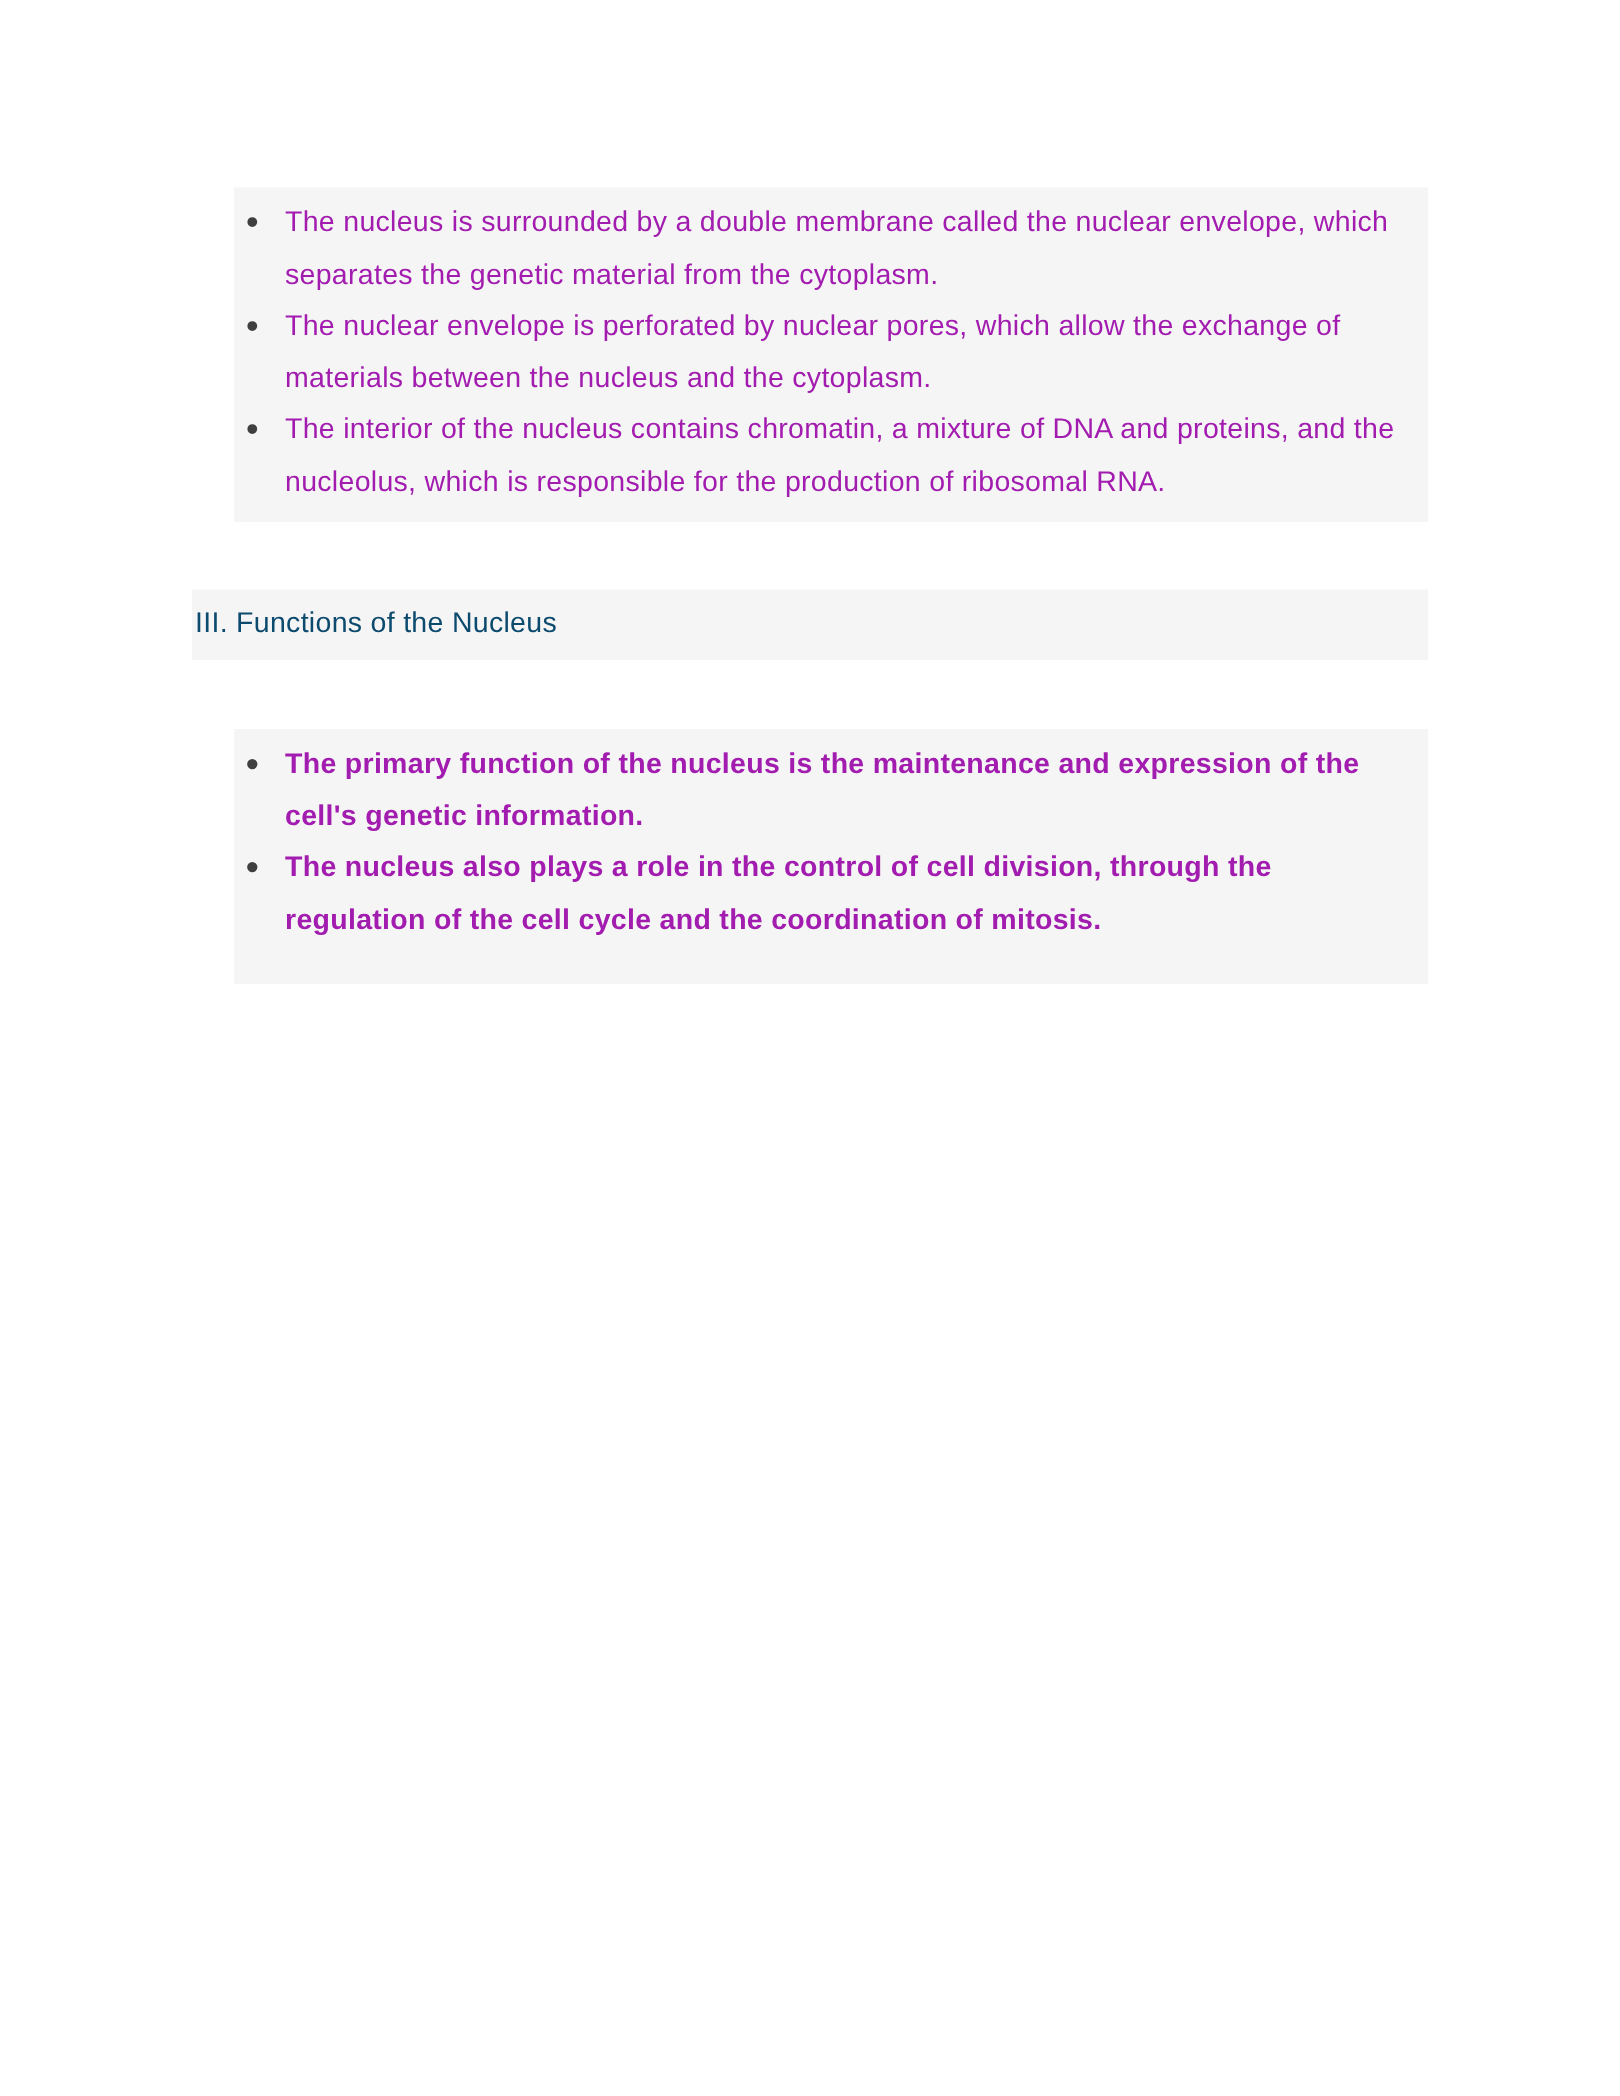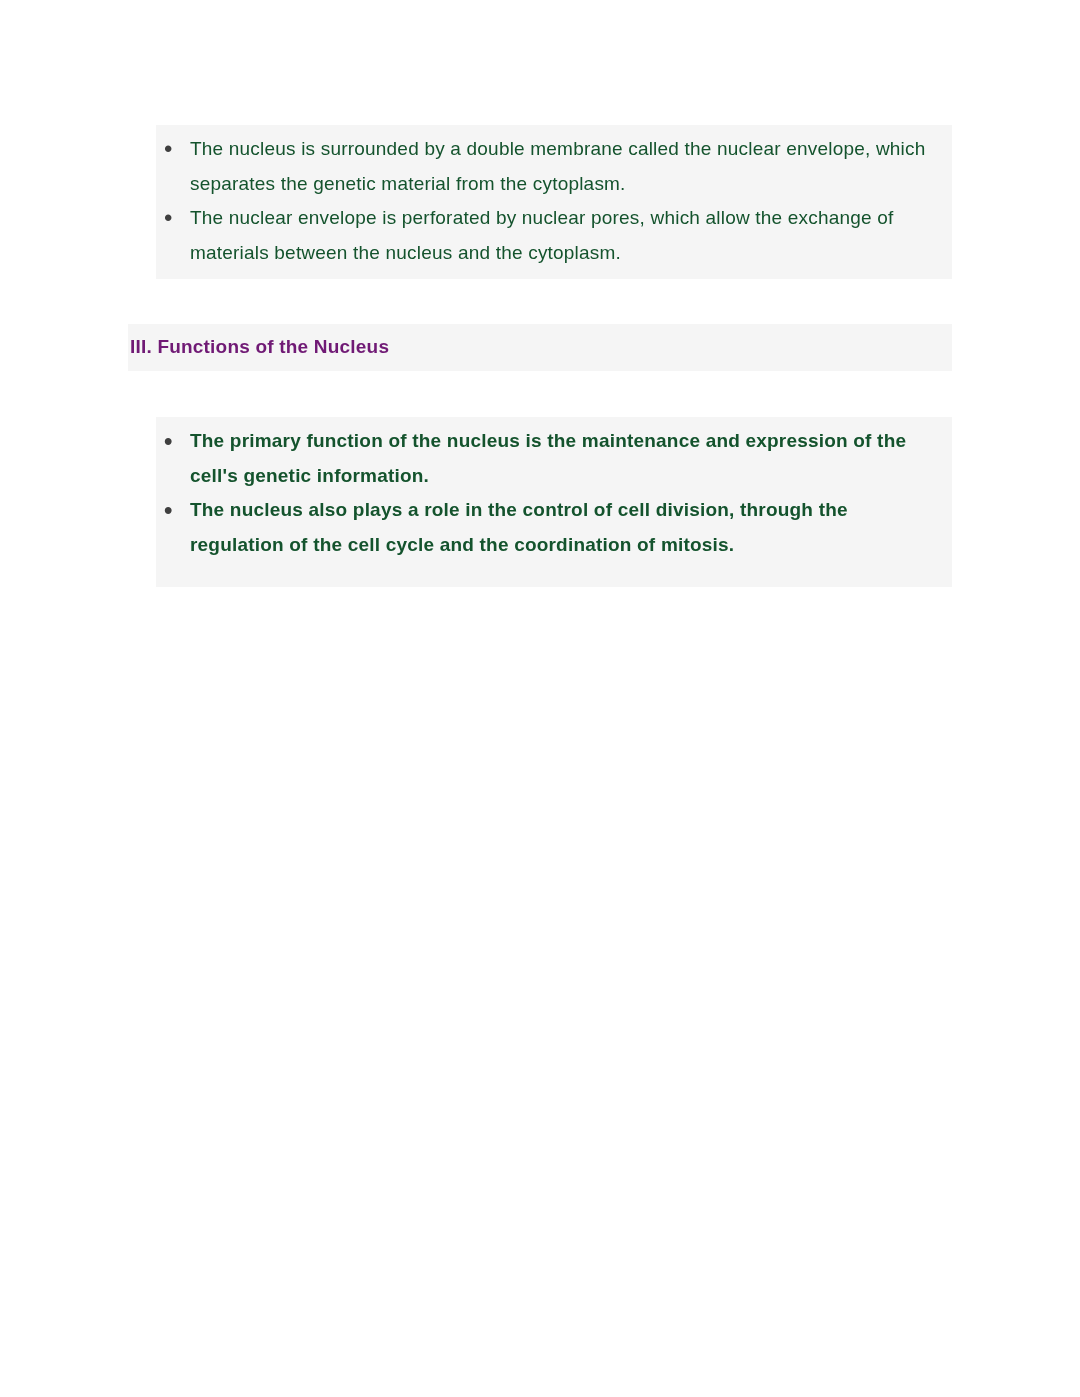--- a/index.html
+++ b/index.html
@@ -22,54 +22,55 @@
   }
   .bullet-block ul {
     list-style: none;
   }
   .bullet-block li {
     position: relative;
     padding-left: 34px;
     font-size: 19px;
     line-height: 34.5px;
     letter-spacing: 0.2px;
-    color: #14532d;
+    color: #a21caf;
   }
   .bullet-block li::before {
     content: "\2022";
     position: absolute;
     left: 8px;
     top: 0;
     font-size: 24px;
     line-height: 34.5px;
     color: #3f3f3f;
   }
   .section-heading {
     background: #f5f5f5;
     margin-top: 45px;
     padding: 12px 4px 13px 2px;
     font-size: 19px;
-    font-weight: 700;
+    font-weight: 400;
     letter-spacing: 0.2px;
-    color: #701a75;
+    color: #0c4a6e;
   }
   .section-heading + .bullet-block {
     margin-top: 46px;
     font-weight: bold;
   }
 </style>
 </head>
 <body>
 
 <div class="page">
 
   <div class="bullet-block">
     <ul>
       <li>The nucleus is surrounded by a double membrane called the nuclear envelope, which separates the genetic material from the cytoplasm.</li>
       <li>The nuclear envelope is perforated by nuclear pores, which allow the exchange of materials between the nucleus and the cytoplasm.</li>
+      <li>The interior of the nucleus contains chromatin, a mixture of DNA and proteins, and the nucleolus, which is responsible for the production of ribosomal RNA.</li>
     </ul>
   </div>
 
   <div class="section-heading">III. Functions of the Nucleus</div>
 
   <div class="bullet-block">
     <ul>
       <li>The primary function of the nucleus is the maintenance and expression of the cell's genetic information.</li>
       <li>The nucleus also plays a role in the control of cell division, through the regulation of the cell cycle and the coordination of mitosis.</li>
     </ul>

